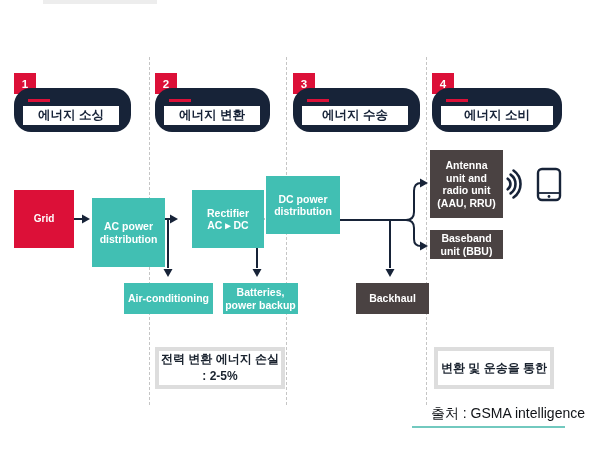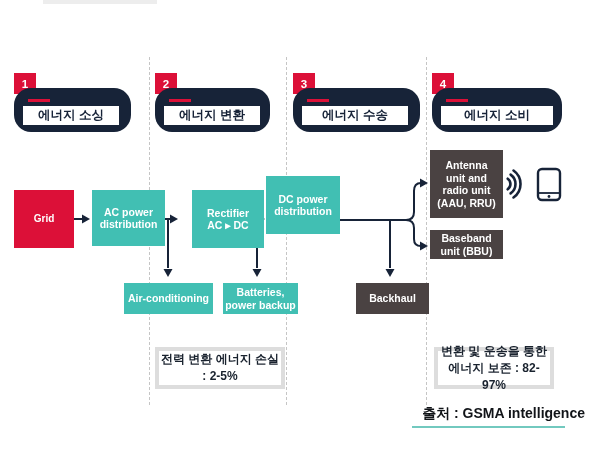--- a/index.html
+++ b/index.html
@@ -25,21 +25,21 @@
   .node{display:flex;align-items:center;justify-content:center;text-align:center;
         color:#fff;font-weight:bold;font-size:10.5px;line-height:12.5px;}
   .red{background:#dc1038;}
   .teal{background:#41bfb3;}
   .dark{background:#4a4242;}
 
   .note{top:347px;height:42px;background:#fff;border:4px solid #dddddd;box-sizing:border-box;
         display:flex;flex-direction:column;align-items:center;justify-content:center;
         color:#19222e;font-size:12px;font-weight:bold;line-height:17px;text-align:center;}
 
-  .source{left:300px;top:405px;width:285px;text-align:right;font-size:14px;font-weight:bold;color:#111418;}
+  .source{left:300px;top:405px;width:285px;text-align:right;font-size:14px;font-weight:normal;color:#111418;}
   .source-underline{left:412px;top:426px;width:153px;height:2px;background:#72c9bf;}
 
   svg{position:absolute;left:0;top:0;}
   .lines{z-index:1;}
   .boxlayer{z-index:2;}
 </style>
 </head>
 <body>
 
 <div class="canvas">
@@ -98,21 +98,21 @@
   </div>
   <div class="abs stage" style="left:432px;width:130px">
     <div class="badge">4</div>
     <div class="navy">
       <div class="dash"></div>
       <div class="slabel" style="width:112px">에너지 소비</div>
     </div>
   </div>
 
   <div class="abs boxlayer node red pre" style="left:14px;top:190px;width:60px;height:58px;font-size:10px">Grid</div>
-  <div class="abs boxlayer node teal pre" style="left:92px;top:190px;width:73px;height:56px">AC power
+  <div class="abs boxlayer node teal pre" style="left:92px;top:198px;width:73px;height:69px">AC power
 distribution</div>
   <div class="abs boxlayer node teal pre" style="left:192px;top:190px;width:72px;height:58px">Rectifier
 AC ▸ DC</div>
   <div class="abs boxlayer node teal pre" style="left:266px;top:176px;width:74px;height:58px">DC power
 distribution</div>
 
   <div class="abs boxlayer node dark pre" style="left:430px;top:150px;width:73px;height:68px">Antenna
 unit and
 radio unit
 (AAU, RRU)</div>
@@ -136,19 +136,18 @@
       <circle cx="549" cy="196.5" r="1.4" fill="#172338"></circle>
     </g>
   </svg>
 
   <div class="abs note" style="left:155px;width:130px">
     <div>전력 변환 에너지 손실</div>
     <div>: 2-5%</div>
   </div>
   <div class="abs note" style="left:434px;width:120px">
     <div>변환 및 운송을 통한</div>
-    <div>에너지 보존 : 82-97%</div>
   </div>
 
   <div class="abs source">출처 : GSMA intelligence</div>
   <div class="abs source-underline"></div>
 
 </div>
 
 </body></html>

